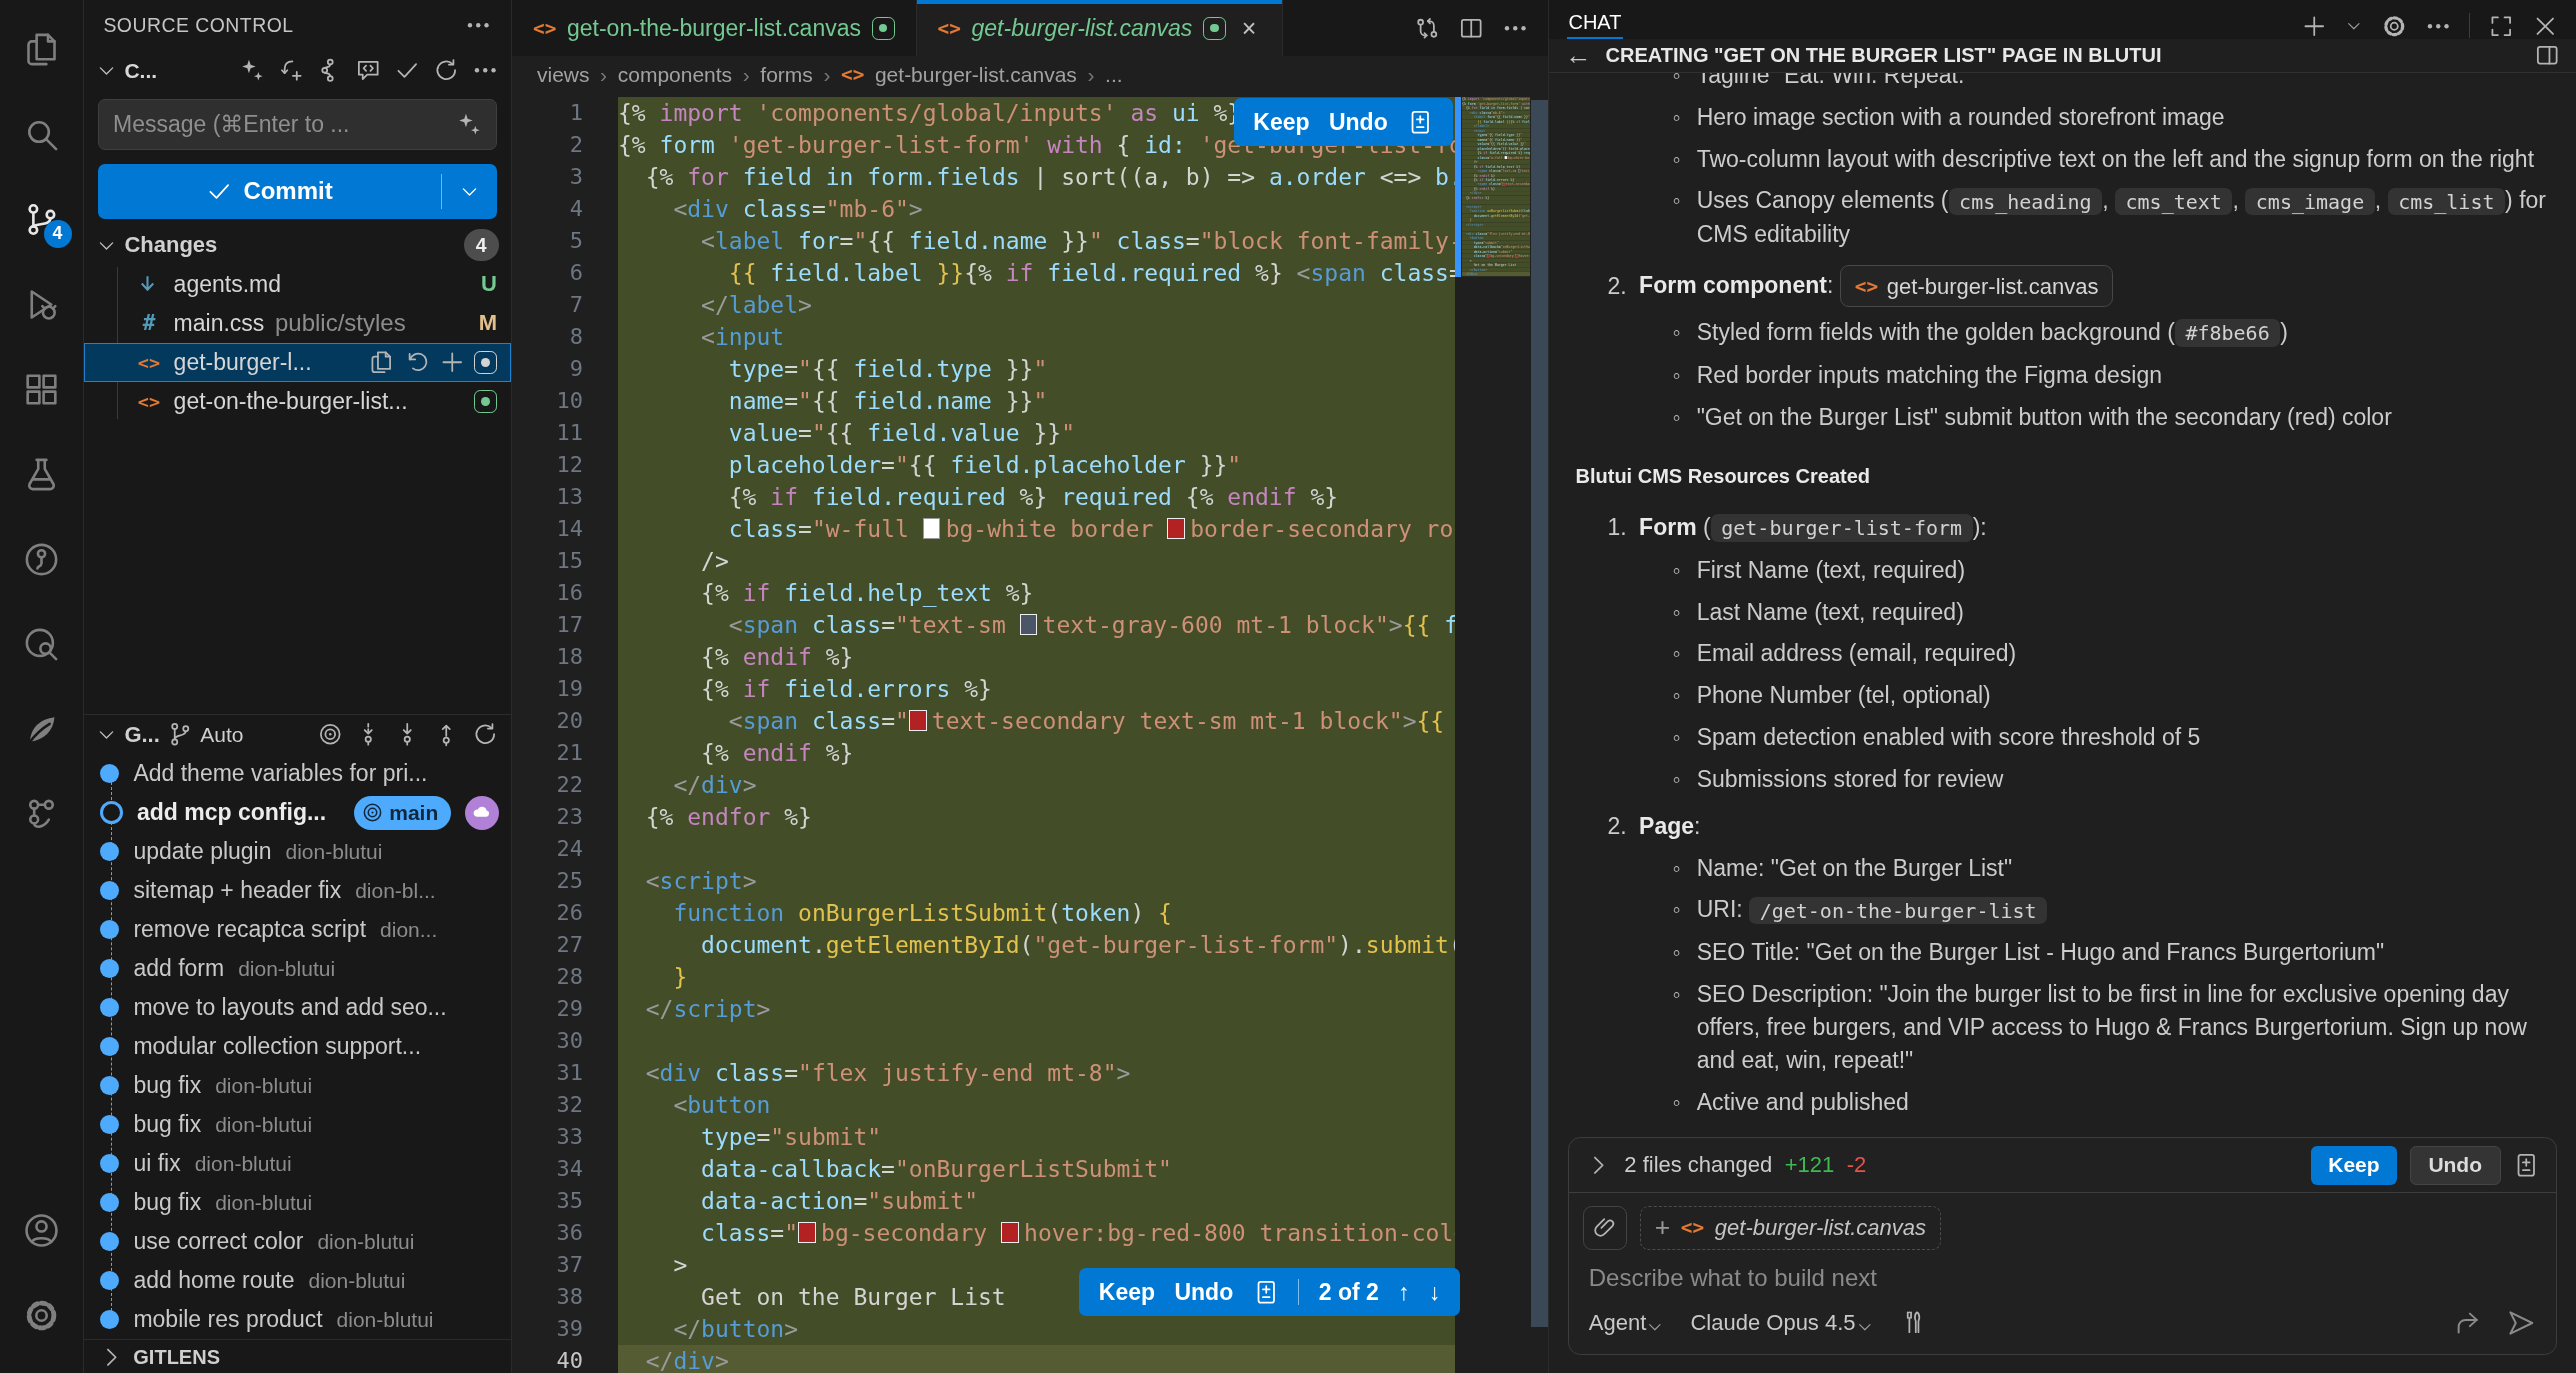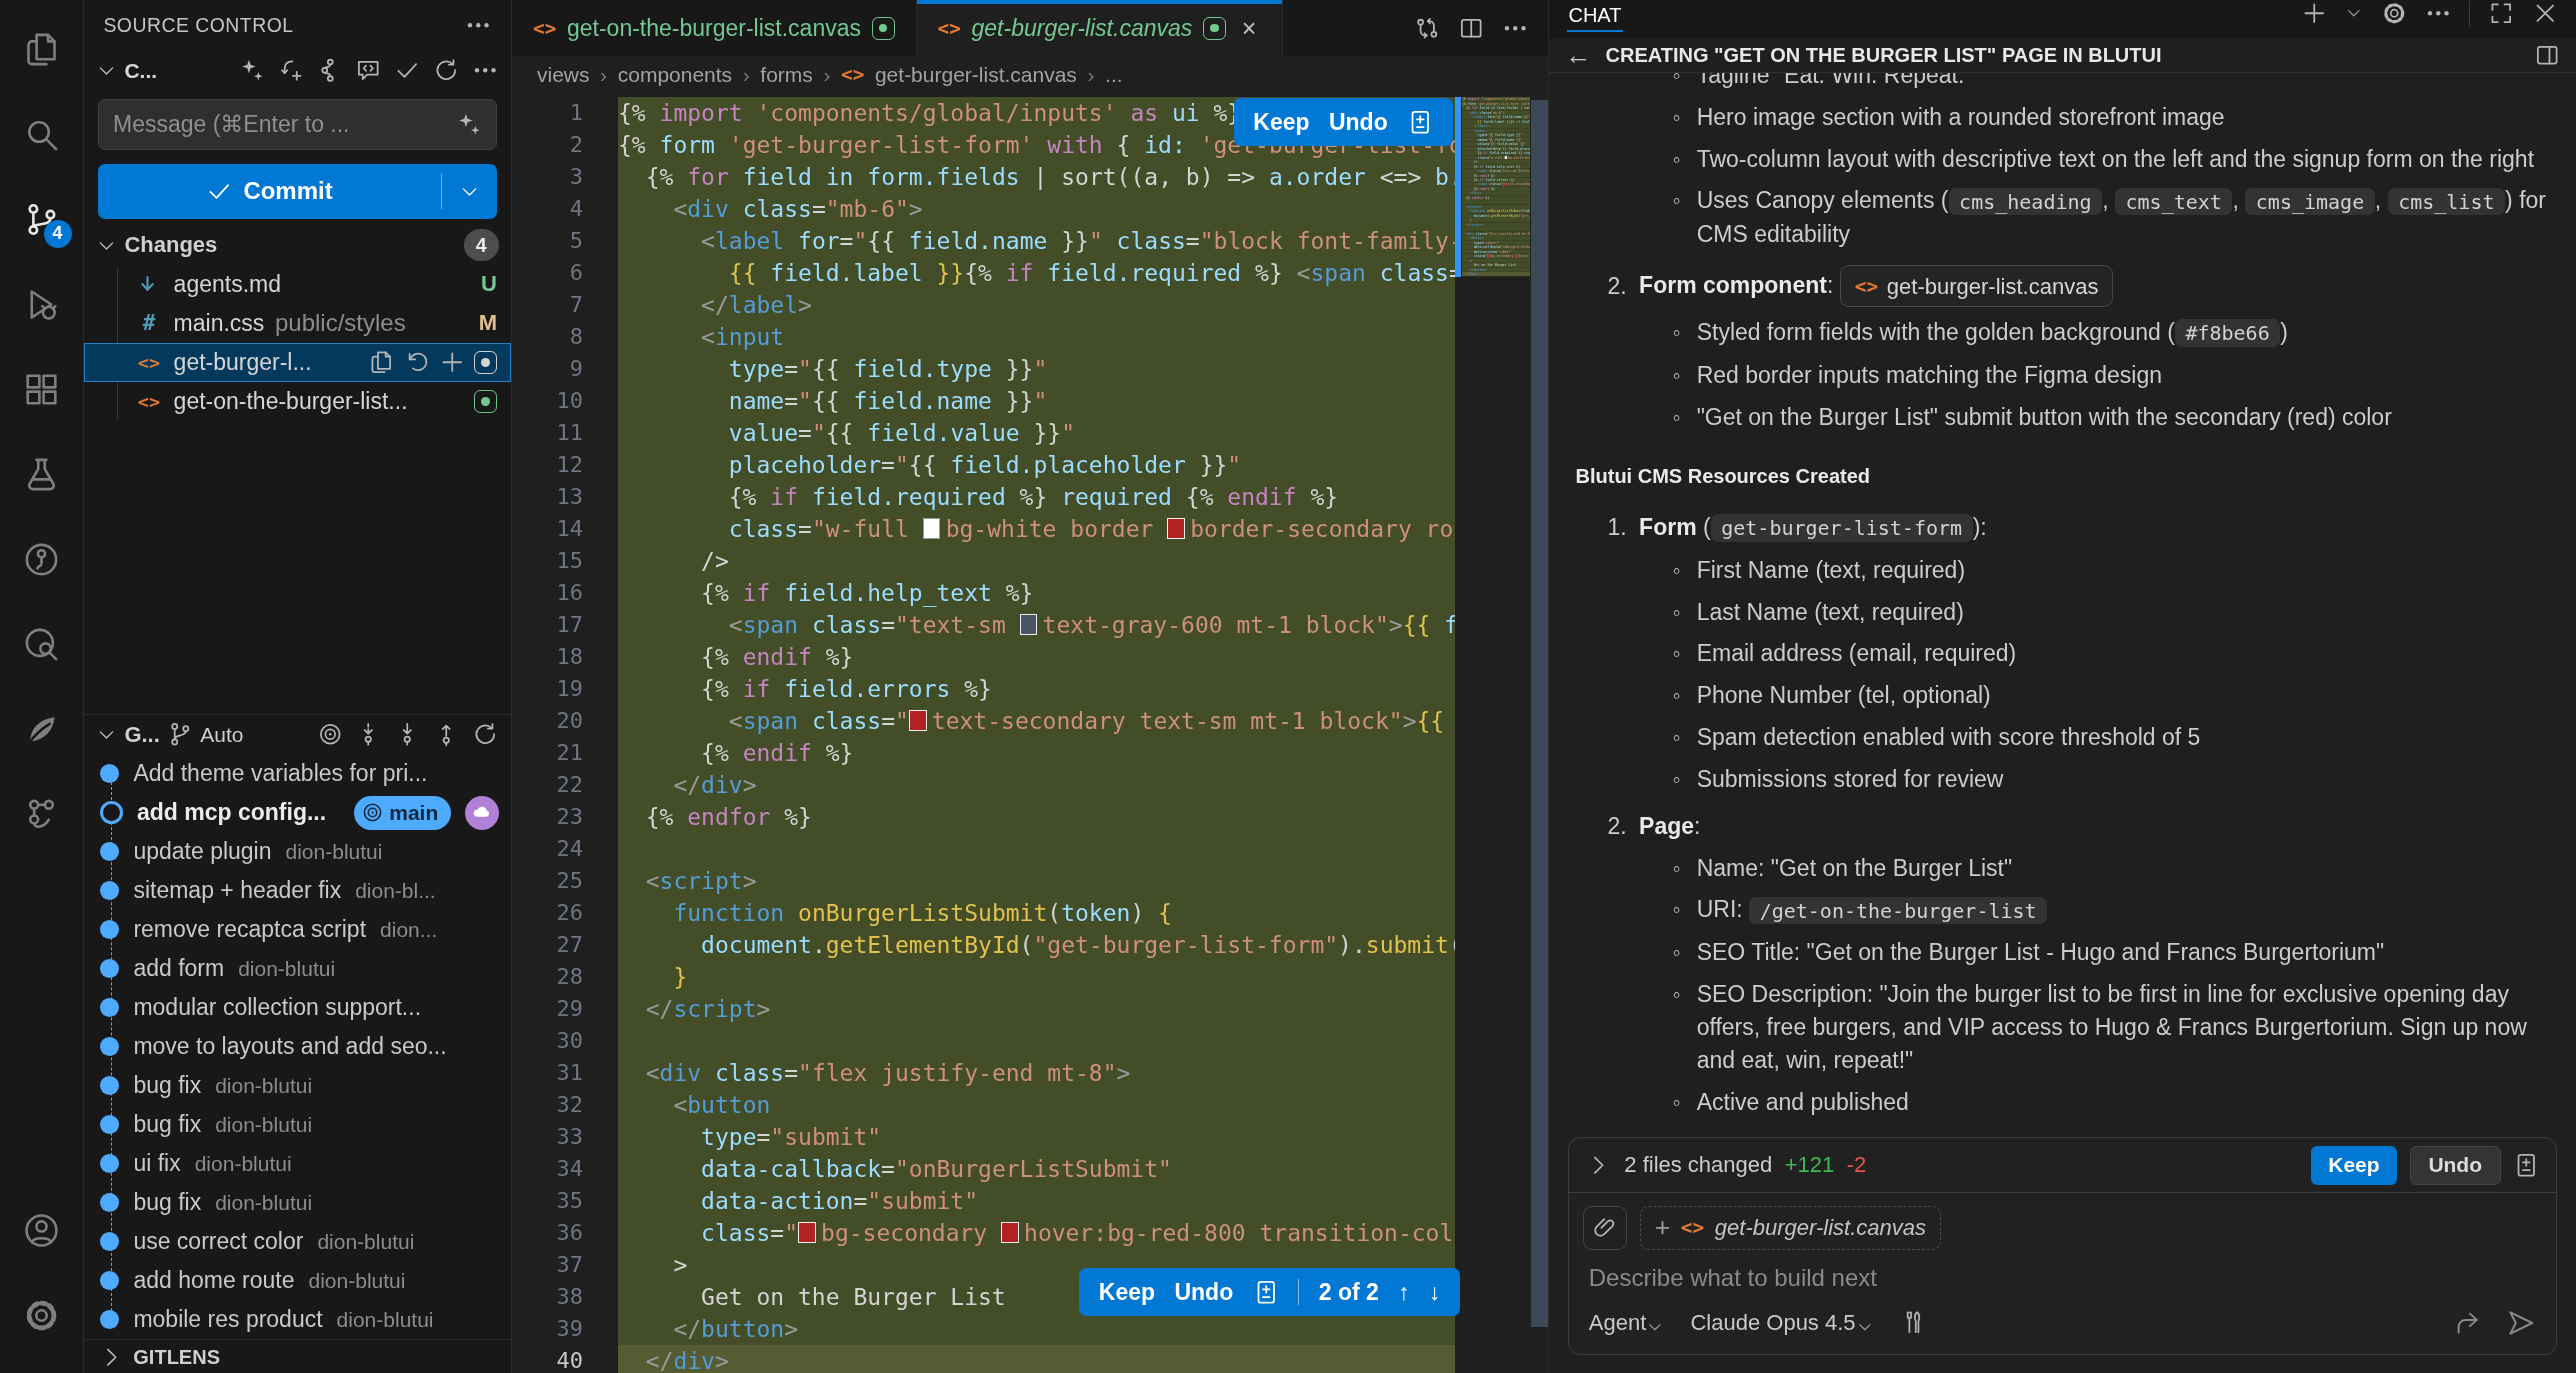--- a/index.html
+++ b/index.html
@@ -117,21 +117,21 @@
   .minimap { position:absolute; top:3.5px; right:17.7px; width:75px; bottom:0; overflow:hidden; background:#1f1f1f; }
   .mini-blue { position:absolute; left:0; top:0; width:5.3px; height:180px; background:#3794ff; z-index:2; }
   .mini-content { position:absolute; left:7px; top:0; width:1059px; transform:scale(.14);
     transform-origin:0 0; }
   .mini-content .code-row { height:32px; width:1059px; }
   .vscroll { position:absolute; right:0; top:7px; width:17px; height:1227px;
     background:rgba(106,140,173,.38); }
 
   
   .chat { width:1027px; flex:none; background:#1f1f1f; display:flex; flex-direction:column; overflow:hidden; }
-  .chat-header { height:39px; background:#181818; display:flex; align-items:flex-start; padding:0 17.7px; flex:none; }
+  .chat-header { height:39px; background:#181818; display:flex; align-items:flex-end; padding:0 17.7px; flex:none; }
   .chat-tab { font-size:20px; color:#fff; padding:3.5px 1.8px; border-bottom:2.6px solid #0078d4; }
   .ch-icons { margin-left:auto; display:flex; align-items:center; gap:17.7px; color:#b4b4b4; }
   .ch-icons .div { width:0.9px; height:25px; background:#3c3c3c; }
   .chat-sub { height:34px; display:flex; align-items:center; gap:14px; padding:0 16px;
     font-size:20px; font-weight:700; color:#e8e8e8; border-bottom:0.9px solid #303030; flex:none;
     background:#1f1f1f; z-index:3; }
   .back { font-size:26.5px; color:#c9c9c9; line-height:1; }
   .chat-scroll { flex:1; overflow:hidden; padding:0 23px 0 26.5px; font-size:23px; line-height:33px; color:#cccccc; }
   .blk-li1 { display:flex; gap:12.4px; margin:14px 0 8.8px; padding-left:32px; align-items:center; flex-wrap:wrap;}
   .blk-li1 .num { color:#cccccc; }
@@ -542,25 +542,25 @@
             <span class="c-msg">remove recaptca script</span>
             <span class="c-author">dion...</span>
           </div>
           <div class="c-row">
             <span class="c-node"></span>
             <span class="c-msg">add form</span>
             <span class="c-author">dion-blutui</span>
           </div>
           <div class="c-row">
             <span class="c-node"></span>
+            <span class="c-msg">move to layouts and add seo...</span>
+          </div>
+          <div class="c-row">
+            <span class="c-node"></span>
             <span class="c-msg">modular collection support...</span>
-          </div>
-          <div class="c-row">
-            <span class="c-node"></span>
-            <span class="c-msg">move to layouts and add seo...</span>
           </div>
           <div class="c-row">
             <span class="c-node"></span>
             <span class="c-msg">bug fix</span>
             <span class="c-author">dion-blutui</span>
           </div>
           <div class="c-row">
             <span class="c-node"></span>
             <span class="c-msg">bug fix</span>
             <span class="c-author">dion-blutui</span>

